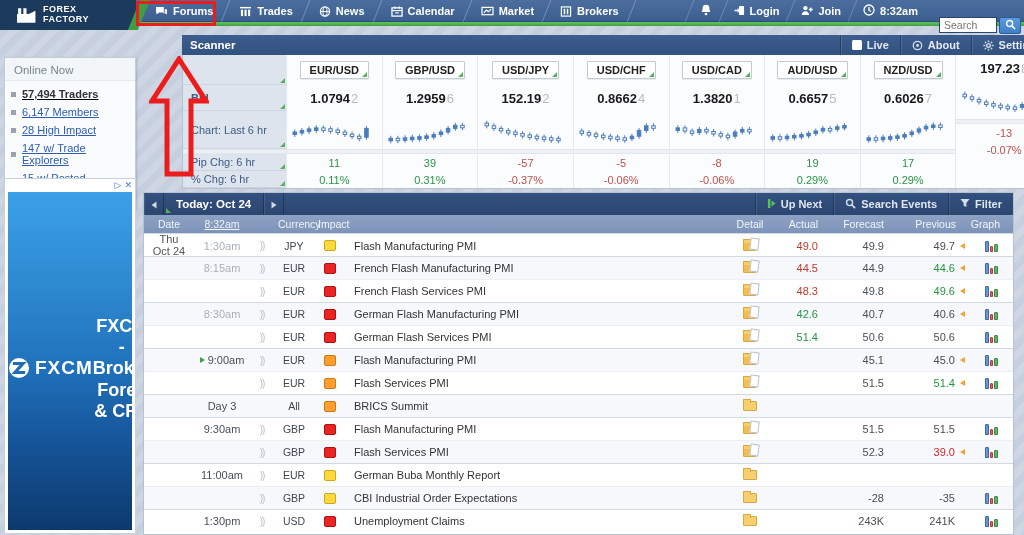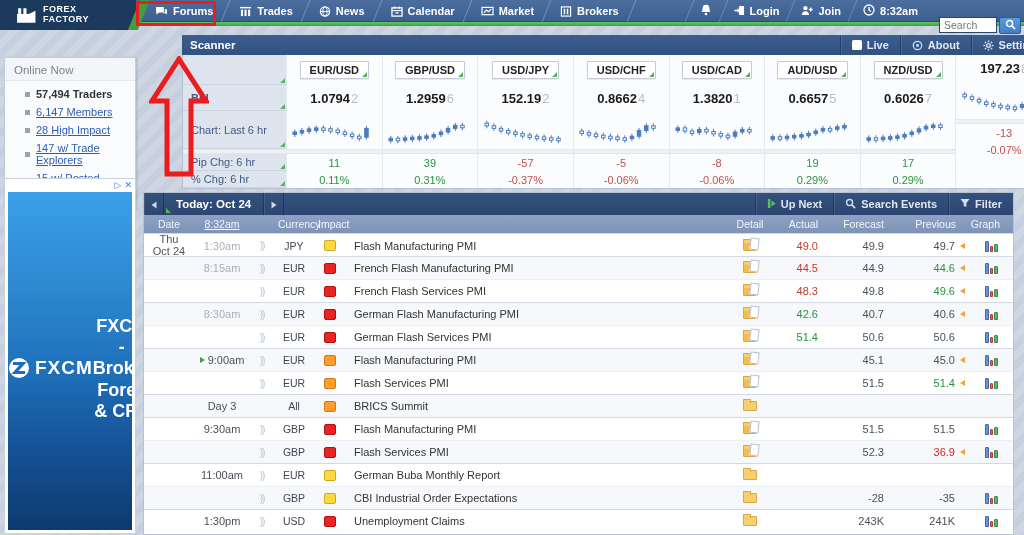--- a/index.html
+++ b/index.html
@@ -34,21 +34,21 @@
   .searchbox input { width:58px; height:16px; border:1px solid #27466e; font-size:10.5px;
     padding:0 4px; font-family:"Liberation Sans",sans-serif; color:#555; }
   .search-btn { width:22px; height:17px; background:linear-gradient(180deg,#5a9ade,#3f7fc6);
     border:1px solid #2d5c96; border-radius:2px; display:flex; align-items:center; justify-content:center; cursor:pointer; }
 
   
   .panel-online { position:absolute; left:4px; top:57px; width:132px; background:#fafbfd;
     border:1px solid #c3cdda; box-shadow:1px 1px 2px rgba(60,80,110,.25); z-index:2; }
   .panel-online-title { padding:6px 9px 4px; color:#79858f; font-size:11.5px;
     background:#f3f6f9; border-bottom:1px solid #e3e9ef; }
-  .online-list { list-style:none; padding:4px 20px 9px; }
+  .online-list { list-style:none; padding:4px 6px 9px;text-decoration:underline; }
   .online-list li { display:flex; align-items:center; gap:6px; padding:3px 0; font-size:11px; }
   .bullet { width:5px; height:5px; background:#98a2b0; flex:none; }
   .online-strong { color:#333; font-weight:bold; }
   .online-link { color:#2d5cb0; text-decoration:underline; cursor:pointer; }
 
   .ad { position:absolute; left:4px; top:178px; width:132px; height:356px; background:#fff;
     border:1px solid #c9d1dd; z-index:2; }
   .ad-top { height:13px; display:flex; justify-content:flex-end; align-items:center; gap:3px;
     padding:0 3px; color:#3b82d6; font-size:9px; }
   .ad-top span { cursor:pointer; line-height:1; }
@@ -1047,21 +1047,21 @@
     <div class="c-impact">
             <span class="imp imp-red"></span>
           </div>
     <div class="c-event">Flash Services PMI</div>
     <div class="c-detail">
             <span class="folder open"></span>
           </div>
     <div class="c-actual"></div>
     <div class="c-forecast">52.3</div>
     <div class="c-previous">
-            <span class="val p-red">36.9</span>
+            <span class="val p-red">39.0</span>
             <span class="rev"></span>
           </div>
     <div class="c-graph">
             <span class="graphicon">
               <i class="gi-b"></i>
               <i class="gi-r"></i>
               <i class="gi-g"></i>
             </span>
           </div>
   </div>

